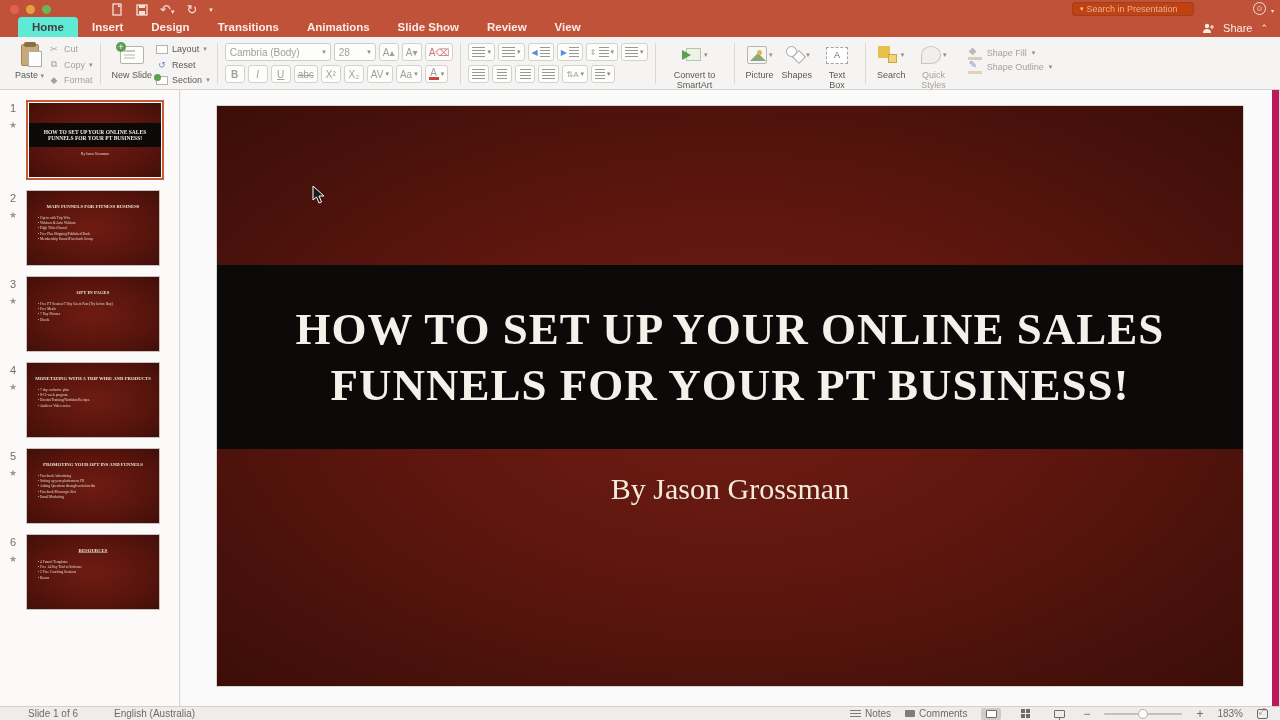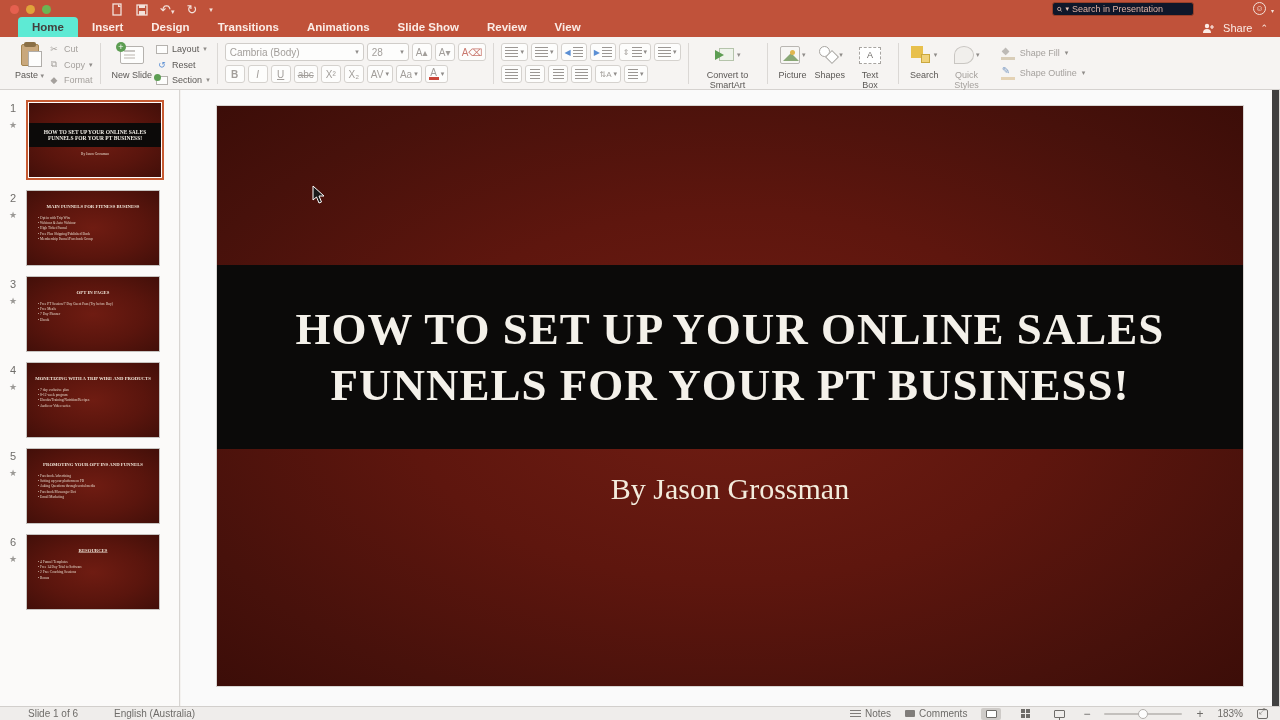--- a/index.html
+++ b/index.html
@@ -8,21 +8,21 @@
   
   .titlebar { position:absolute; left:0; top:0; width:1280px; height:37px; background:#c0523a; }
   .traffic { position:absolute; top:5px; left:10px; display:flex; gap:7px; }
   .light { width:9px; height:9px; border-radius:50%; }
   .light.red{background:#e5604f;} .light.yellow{background:#e0a33b;} .light.green{background:#6cb552;}
   .qat { position:absolute; left:112px; top:2px; display:flex; align-items:center; gap:12px; color:#f3e2db; }
   .qat svg { display:block; }
   .win-title { position:absolute; top:2px; left:0; width:100%; text-align:center; color:#ffffff; font-size:11px; display:flex; justify-content:center; align-items:center; gap:5px; }
   .doc-icon { width:9px; height:11px; background:#fff; border-radius:1px; position:relative; display:inline-block; }
   .doc-icon::after{content:"";position:absolute;right:0;top:0;border:2px solid #c0523a;border-left-color:#e8d5cf;border-bottom-color:#e8d5cf;}
-  .search-box { position:absolute; right:86px; top:2px; width:142px; height:14px; background:#0f172a; border:1px solid #984029; border-radius:3px; display:flex; align-items:center; padding:0 4px; gap:3px; }
+  .search-box { position:absolute; right:86px; top:2px; width:122px; height:14px; background:#c2410c; border:1px solid #984029; border-radius:3px; display:flex; align-items:center; padding:0 4px; gap:3px; }
   .search-box input { flex:1; background:transparent; border:none; outline:none; font-size:9px; color:#f0d8cf; font-family:"Liberation Sans",sans-serif; }
   .search-box input::placeholder { color:#dfb3a5; }
   .smiley { position:absolute; right:14px; top:2px; width:13px; height:13px; border:1px solid #f3e2db; border-radius:50%; color:#f3e2db; font-size:8px; text-align:center; line-height:11px; }
   .smiley-caret { position:absolute; right:6px; top:7px; color:#f3e2db; font-size:6px; }
   
   .tabs { position:absolute; left:18px; bottom:0; display:flex; }
   .tab { color:#fbece6; font-size:11.5px; font-weight:bold; padding:4px 14px 4px 14px; cursor:default; }
   .tab.active { background:#5eead4; color:#42403e; border-radius:4px 4px 0 0; }
   .share-area { position:absolute; right:12px; bottom:3px; display:flex; align-items:center; gap:8px; color:#fbece6; font-size:11px; }
   .chev-up { font-size:9px; }
@@ -61,21 +61,21 @@
   .arr-ico i { position:absolute; }
   .arr-ico .y1 { width:12px; height:12px; background:#e8c04c; left:0; top:0; }
   .arr-ico .y2 { width:9px; height:9px; background:#f0d27a; border:1px solid #caa83e; left:10px; top:8px; }
   .qs-ico { width:22px; height:18px; border-radius:50% 50% 50% 0; border:1.5px solid #c9c6c2; background:#f1efec; }
   .sf-ico { width:14px; height:12px; position:relative; }
   .sf-ico::before { content:"◆"; color:#bdbab6; font-size:10px; position:absolute; top:-2px; left:1px; }
   .sf-ico::after { content:""; position:absolute; left:0; bottom:-1px; width:14px; height:3px; background:#d8cdb8; }
   .so-ico { width:14px; height:12px; position:relative; }
   .so-ico::before { content:"✎"; color:#7d9cc4; font-size:10px; position:absolute; top:-2px; left:1px; }
   .so-ico::after { content:""; position:absolute; left:0; bottom:-1px; width:14px; height:3px; background:#e4d2b4; }
-  .fillrow { display:flex; flex-direction:column; gap:6px; padding-top:5px; }
+  .fillrow { display:flex; flex-direction:column; padding-top:5px; }
   .fillrow .smallbtn { gap:5px; }
   .paste-ico { width:18px; height:22px; background:#c9a87c; border:1px solid #a5854f; border-radius:2px; position:relative; }
   .paste-ico::before { content:""; position:absolute; left:2px; top:-3px; width:12px; height:5px; background:#8a6f45; border-radius:2px; }
   .paste-ico::after { content:""; position:absolute; right:-4px; bottom:-2px; width:12px; height:14px; background:#fdfdfc; border:1px solid #b0ada9; }
   .newslide-ico { width:24px; height:18px; background:#fdfdfc; border:1px solid #b5b2ae; border-radius:2px; position:relative; }
   .newslide-ico::before { content:""; position:absolute; left:3px; top:3px; width:11px; height:2px; background:#c9c6c2; box-shadow:0 4px 0 #dcd9d5, 0 7px 0 #dcd9d5; }
   .plus-badge { position:absolute; left:-5px; top:-5px; width:10px; height:10px; border-radius:50%; background:#5d9e53; color:#fff; font-size:9px; line-height:10px; text-align:center; }
   .mini-slide { width:12px; height:9px; background:#fdfdfc; border:1px solid #b5b2ae; position:relative; }
   .mini-slide.green::before { content:""; position:absolute; left:-3px; top:-3px; width:7px; height:7px; border-radius:50%; background:#5d9e53; }
   .undo-ico { color:#f3e2db; font-size:13px; }
@@ -91,21 +91,21 @@
   .thumb-slide { width:132px; height:74px; background:radial-gradient(ellipse at center,#6f1c12 0%,#5a150d 55%,#420f09 100%); position:relative; overflow:hidden; }
   .thumb-inner { width:264px; height:148px; transform:scale(0.5); transform-origin:0 0; position:relative; font-family:"Liberation Serif",serif; }
   .t-band { position:absolute; left:0; top:40px; width:264px; height:48px; background:#0c0a09; display:flex; align-items:center; justify-content:center; }
   .t-title { color:#f2efe8; font-weight:bold; font-size:11px; line-height:13px; text-align:center; padding:0 10px; }
   .t-sub { position:absolute; top:97px; width:264px; text-align:center; color:#e8dccc; font-size:7px; }
   .c-title { position:absolute; top:26px; width:264px; text-align:center; color:#eee3d6; font-weight:bold; font-size:9.5px; }
   .c-bullets { position:absolute; top:48px; left:22px; right:8px; color:#e3d6c8; font-size:7px; line-height:10.5px; }
   .thumb-row:not([data-idx="0"]) .t-band, .thumb-row:not([data-idx="0"]) .t-sub { display:none; }
 
   
-  .canvas { position:absolute; left:181px; top:90px; width:1099px; height:616px; background:#fafafa; border-right:8px solid #404040; }
+  .canvas { position:absolute; left:181px; top:90px; width:1099px; height:616px; background:#fafafa; border-right:8px solid #be185d; }
   .canvas::after { content:""; position:absolute; right:-8px; top:0; width:1px; height:100%; background:#dddbd8; }
   .slide { position:absolute; left:36px; top:16px; width:1026px; height:580px; background:radial-gradient(ellipse at center,#701d13 0%,#5e160e 45%,#47110b 80%,#3c0d08 100%); box-shadow:0 0 0 1px #d8d5d2; overflow:hidden; }
   .band { position:absolute; left:0; top:159px; width:100%; height:184px; background:#0b0a09; }
   .slide-title { position:absolute; left:0; top:195px; width:100%; text-align:center; font-family:"Liberation Serif",serif; font-weight:bold; color:#f4f1ea; font-size:45px; line-height:56px; letter-spacing:1px; }
   .slide-sub { position:absolute; left:0; top:366px; width:100%; text-align:center; font-family:"Liberation Serif",serif; color:#f3ecdd; font-size:30px; }
   .cursor { position:absolute; left:131px; top:95px; }
 
   
   .statusbar { position:absolute; left:0; top:706px; width:1280px; height:14px; background:#efedeb; border-top:1px solid #d2cfcc; display:flex; align-items:center; font-size:10px; color:#6e6c69; }
   .sb-left { display:flex; gap:36px; padding-left:28px; flex:1;align-items:center; }
@@ -236,21 +236,21 @@
           </span>
           <span>Section</span> 
           <span class="caret">▾</span>
         </div>
     </div>
   </div>
   <div class="rsep"></div>
   <div class="rgroup">
     <div class="fontgrid">
       <div class="frow">
-        <div class="combo" style="width:139px">
+        <div class="combo" style="width:106px">
             <span>Cambria (Body)</span>
             <span class="caret">▾</span>
           </div>
         <div class="combo" style="width:42px">
             <span>28</span>
             <span class="caret">▾</span>
           </div>
         <div class="btn">A▴</div>
         <div class="btn">A▾</div>
         <div class="btn" style="color:#c9786e">A⌫</div>

